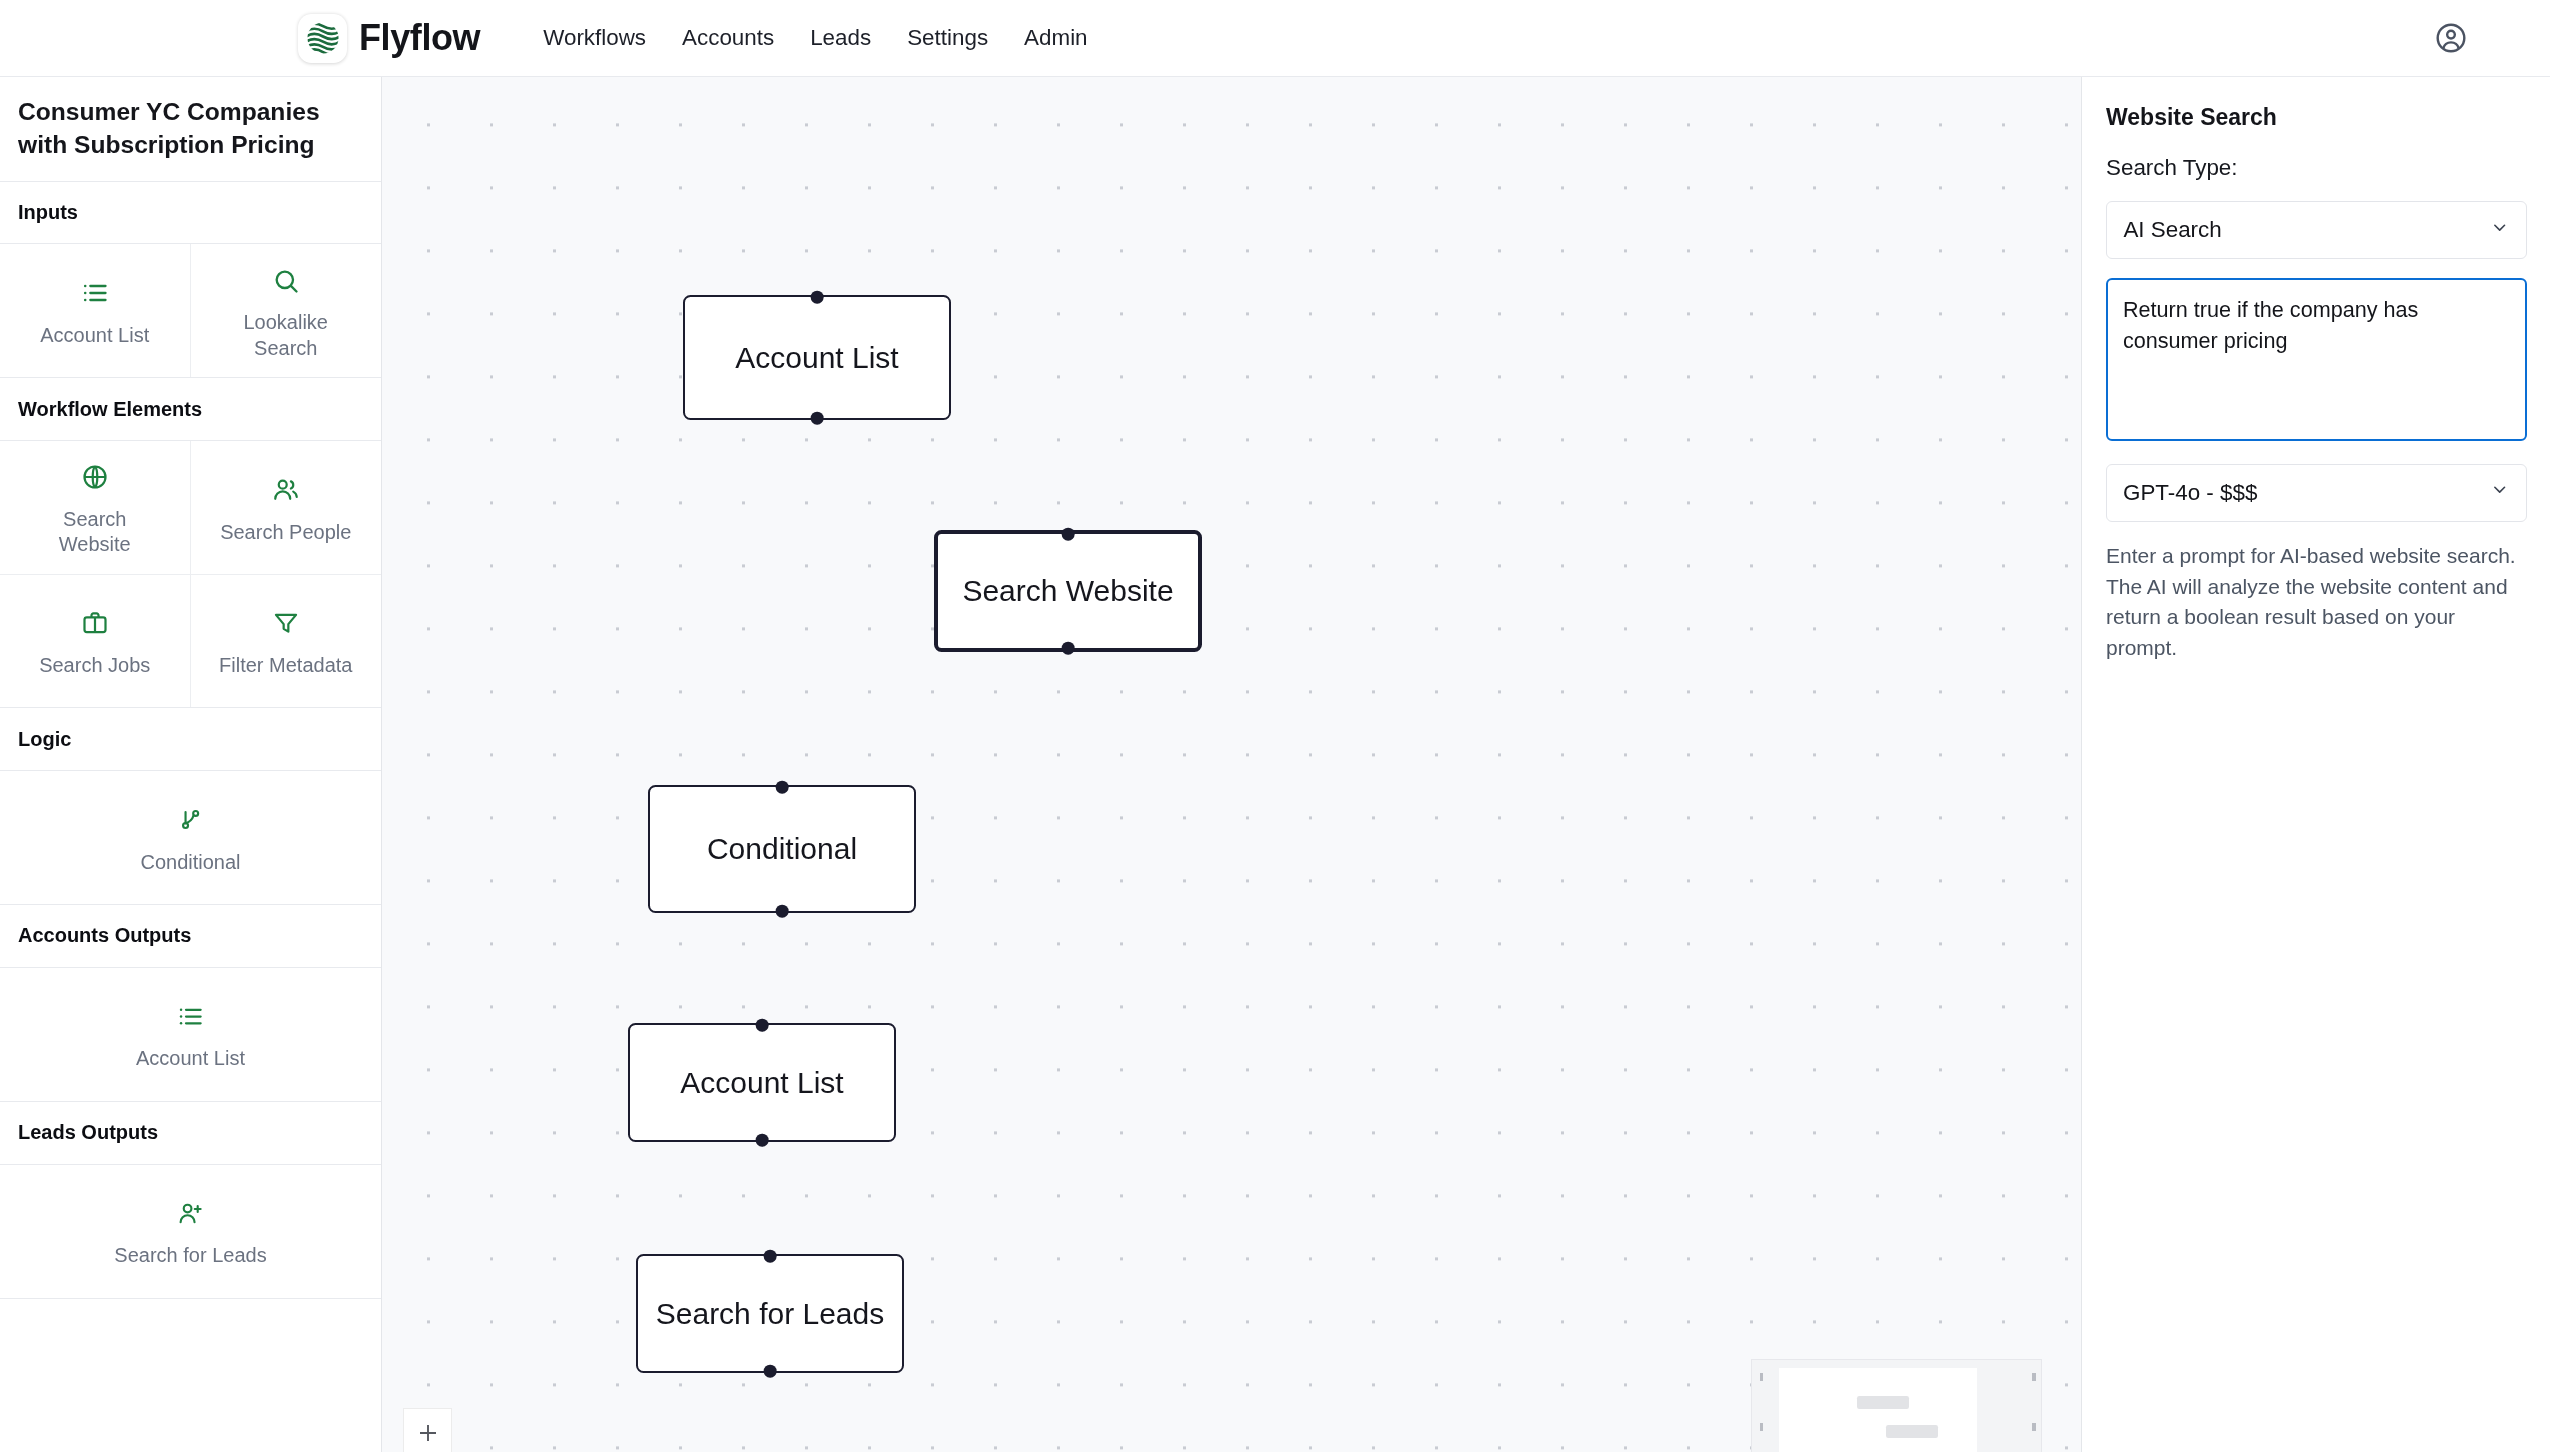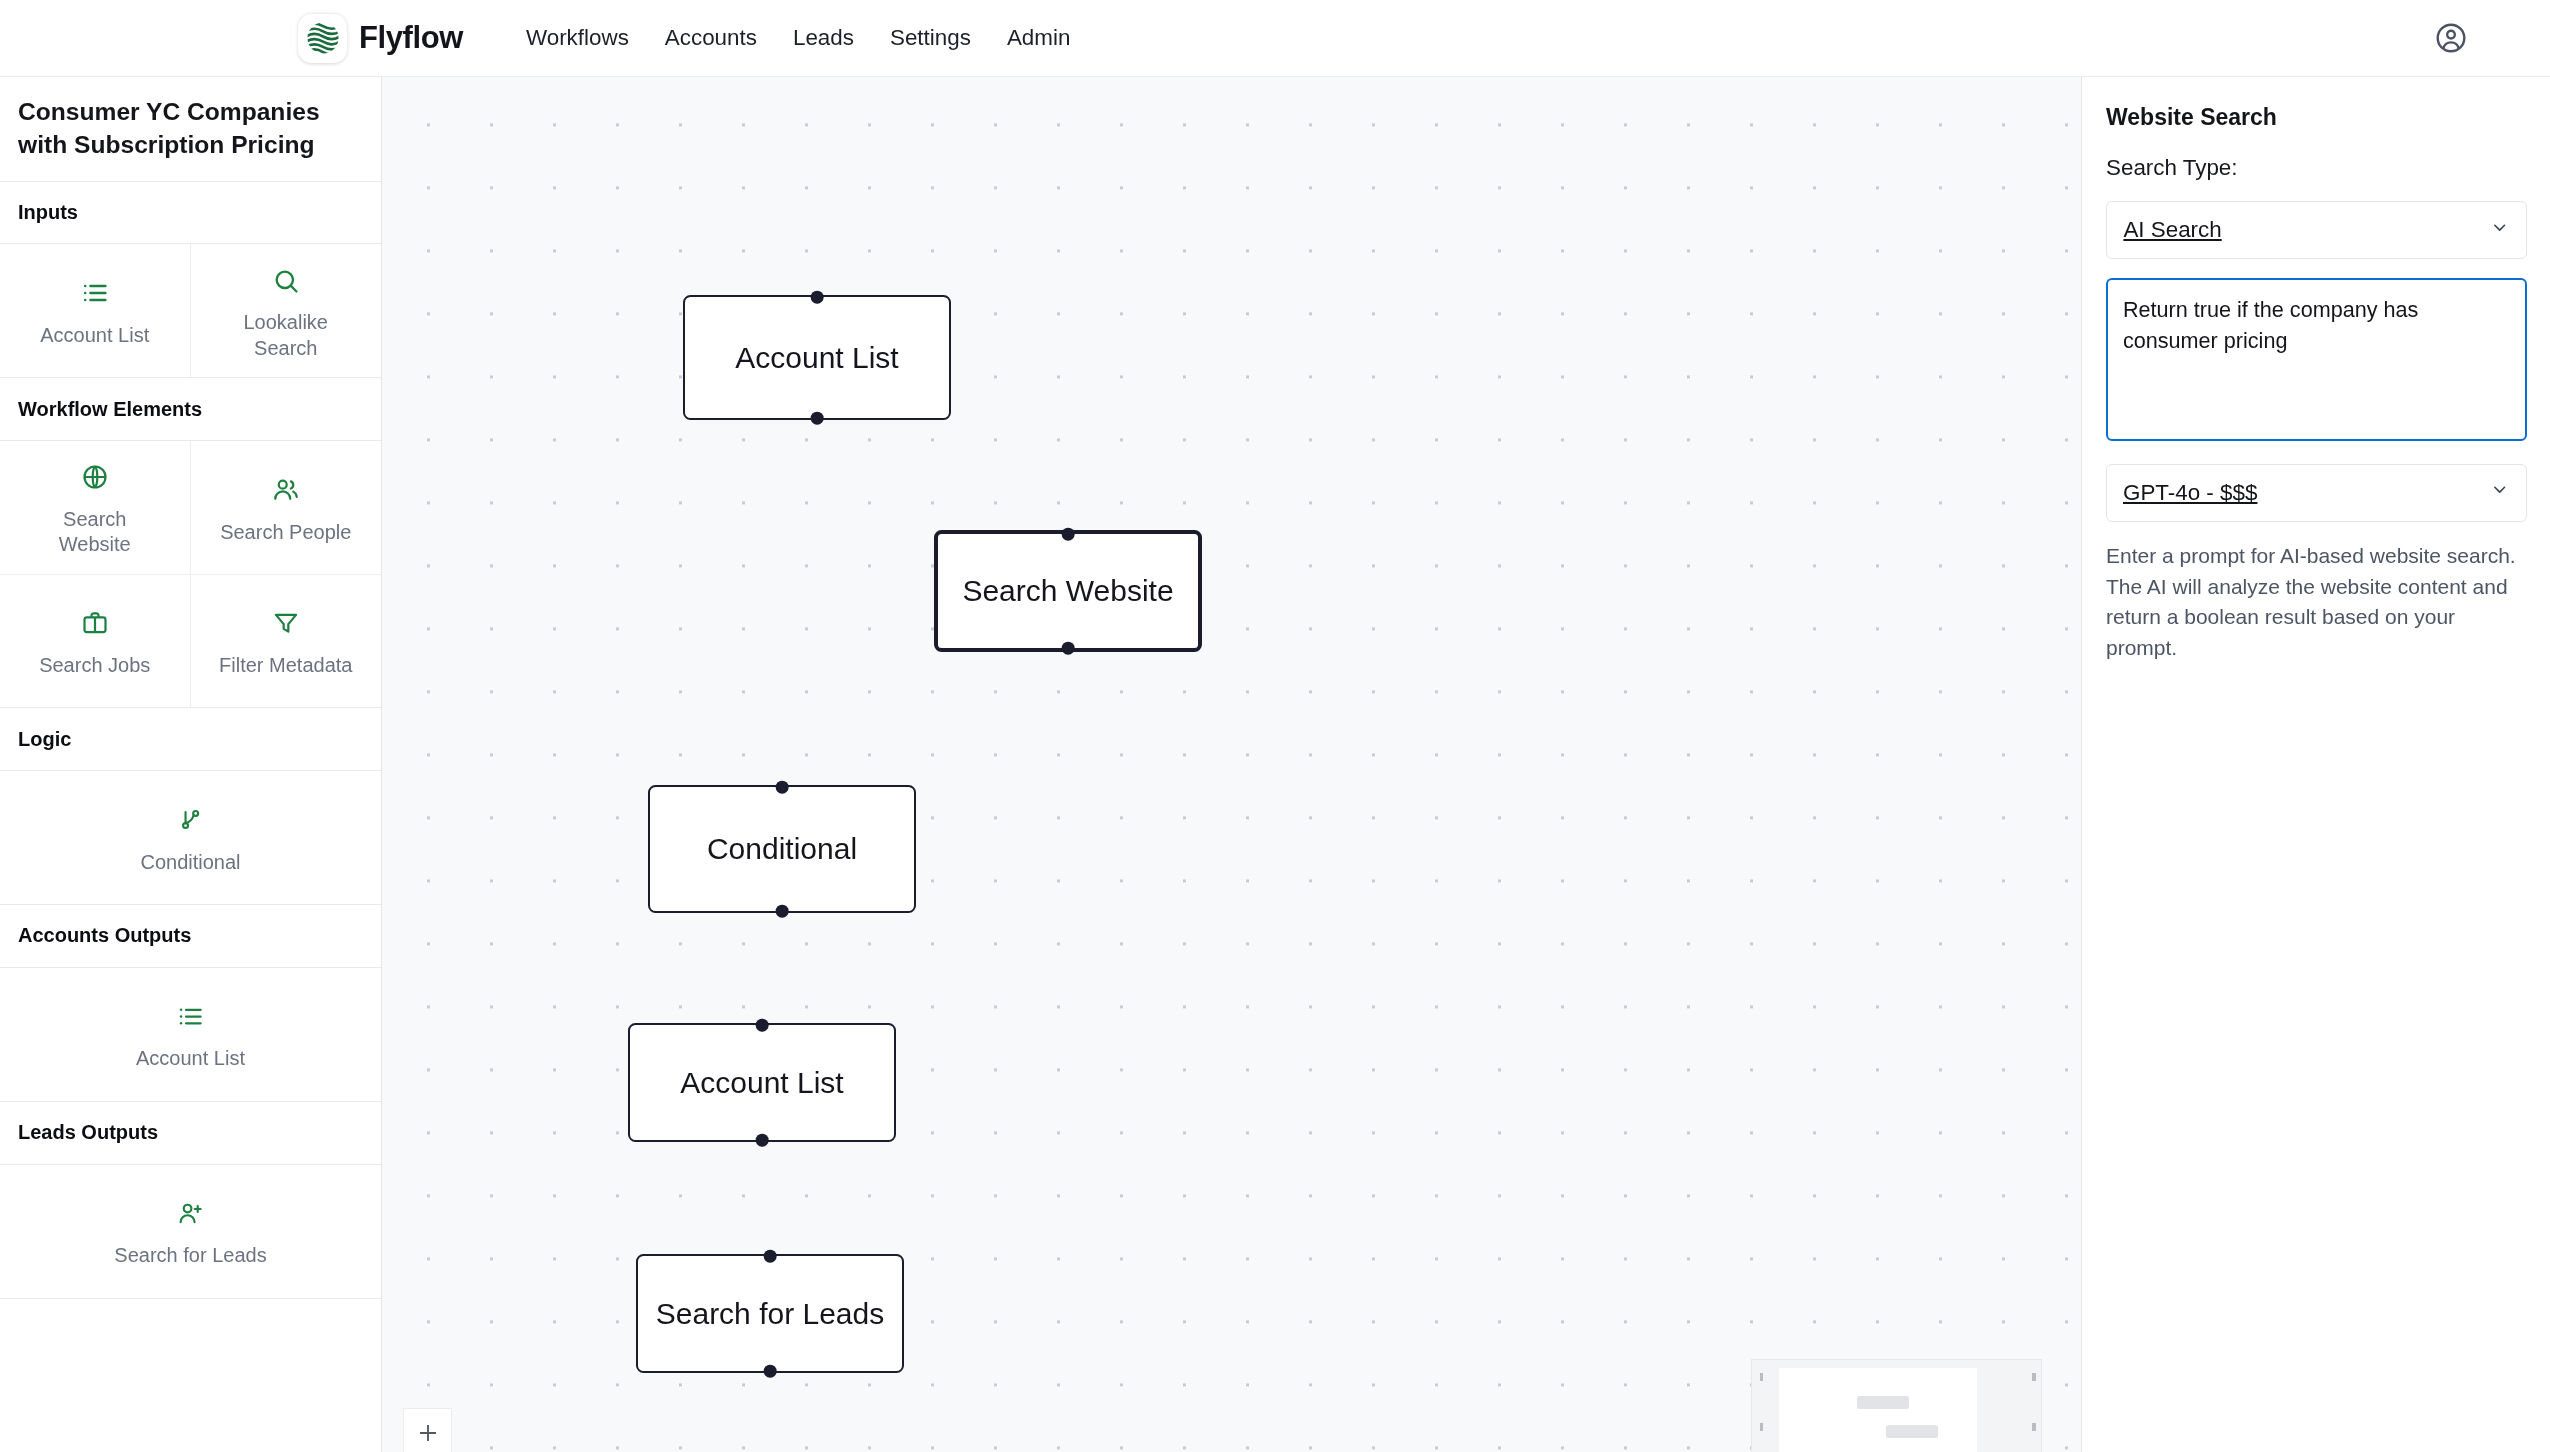--- a/index.html
+++ b/index.html
@@ -17,21 +17,21 @@
     background: #ffffff;
     border-bottom: 1.5px solid #e8eaee;
     display: flex; align-items: center;
   }
   #brand { display: flex; align-items: center; margin-left: 298px; gap: 12px; }
   #logo-tile {
     width: 49px; height: 49px; border-radius: 13.4px; background: #ffffff;
     box-shadow: 0 0.7px 3.7px rgba(0,0,0,.16);
     display: flex; align-items: center; justify-content: center;
   }
-  #brand-name { font-size: 31px; font-weight: 700; color: #14151a; letter-spacing: -0.4px; }
+  #brand-name { font-size: 36px; font-weight: 700; color: #14151a; letter-spacing: -0.4px; }
   #nav-links { display: flex; align-items: center; gap: 30px; margin-left: 60px; }
   .nav-link {
     font-size: 22.4px; color: #1d2029; text-decoration: none;
     padding: 4.5px 3px; white-space: nowrap; cursor: pointer;
   }
   #avatar-wrap { margin-left: auto; margin-right: 82px; display:flex; align-items:center; }
 
   
   #sidebar {
     position: absolute; top: 77px; left: 0;
@@ -119,21 +119,21 @@
     background: #ffffff;
     border-left: 1.5px solid #e4e6ea;
     padding: 27px 24px;
   }
   #rp-title { font-size: 23px; font-weight: 700; color: #14151a; margin-bottom: 24px; }
   #rp-label { font-size: 22.4px; color: #16181e; margin-bottom: 20px; }
   .select-box {
     position: relative; width: 100%; height: 58px;
     border: 1.5px solid #e3e5ea; border-radius: 6px; background: #fff;
     display: flex; align-items: center; padding: 0 16.4px;
-    font-size: 22.4px; color: #14151a; cursor: pointer; text-decoration: underline;
+    font-size: 22.4px; color: #14151a; cursor: pointer;
   }
   .chev { position: absolute; right: 16.4px; top: 50%; transform: translateY(-50%); color: #3b4250; }
   #prompt-box {
     margin-top: 19.4px; width: 100%; height: 163px;
     border: 2.2px solid #0a6ed4; border-radius: 6px;
     padding: 13.4px 15px;
     font-size: 21.6px; line-height: 1.44; color: #14151a;
     background: #fff; resize: none; cursor: text;
     font-family: "Liberation Sans", sans-serif;
     overflow: hidden;

